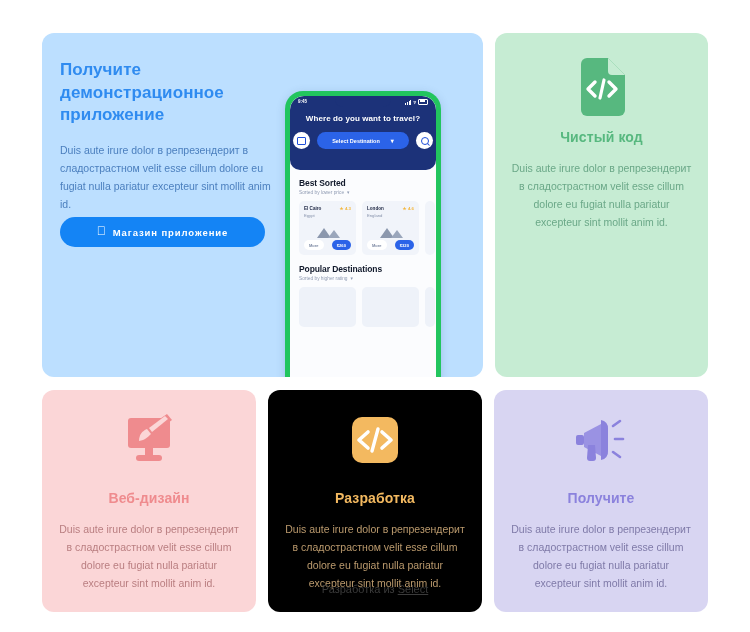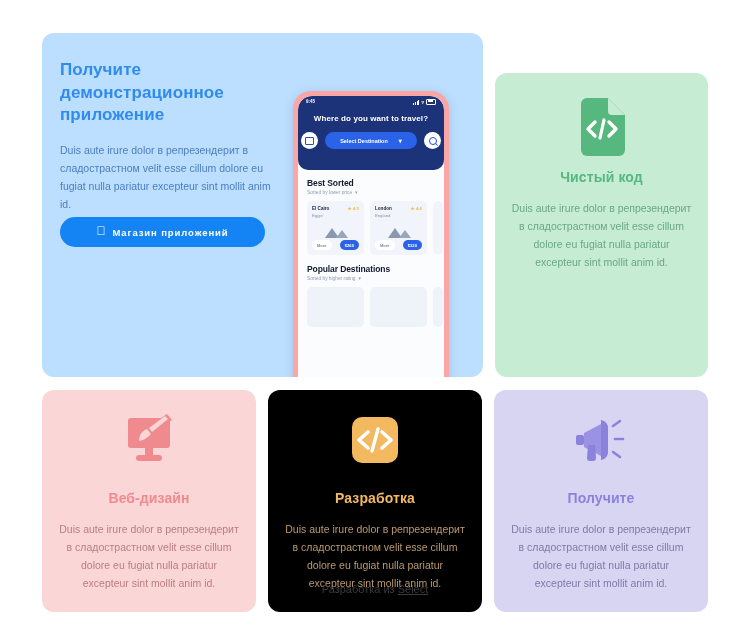--- a/index.html
+++ b/index.html
@@ -96,24 +96,24 @@
   
   .phone-wrap {
     position: absolute;
     left: 243px;
     top: 58px;
     width: 166px;
     height: 234px;
   }
   .phone {
     position: absolute;
-    left: 8px; top: 0;
+    left: 0; top: 0;
     width: 156px;
     height: 300px;
-    background: #fca5a5;
+    background: #22c55e;
     border-radius: 18px 18px 0 0;
     box-shadow: 0 2px 10px rgba(40,70,120,.18);
     overflow: hidden;
   }
   .phone-screen {
     position: absolute;
     left: 5px; top: 5px;
     width: 146px;
     height: 290px;
     background: #fbfcfe;
@@ -293,21 +293,21 @@
     margin: 14px 0 0 0;
     letter-spacing: .1px;
   }
   .row.bottom .feat-title { margin-top: 24px; }
   .feat-body {
     font-size: 10.5px;
     line-height: 1.72;
     margin: 14px 0 0 0;
     max-width: 182px;
   }
-  .c-green   { background: #c6ecd3; margin-top: 40px; }
+  .c-green   { background: #c6ecd3; }
   .c-pink    { background: #fbd6d7; }
   .c-orange  { background: #000000; }
   .c-purple  { background: #d8d5f2; }
   .t-green  { color: #57b87f; }
   .b-green  { color: #6ba888; }
   .t-pink   { color: #ef8b8e; }
   .b-pink   { color: #b97e80; }
   .t-orange { color: #f3b960; }
   .b-orange { color: #bb9a6d; }
   .t-purple { color: #8b82dd; }
@@ -336,21 +336,21 @@
   <div class="grid">
 
     <div class="row top">
 
       <section class="card card-hero">
         <h2 class="hero-title">Получите демонстрационное приложение</h2>
         <p class="hero-body">Duis aute irure dolor в репрезендерит в сладострастном velit esse cillum dolore eu fugiat nulla pariatur excepteur sint mollit anim id.</p>
 
         <button class="appstore-btn">
           <span class="apple-glyph"></span>
-          <span>Магазин приложений</span>
+          <span>Магазин приложение</span>
         </button>
 
         <div class="phone-wrap">
           <div class="phone">
             <div class="phone-screen">
 
               <div class="phone-header">
                 <div class="status-bar">
                   <span>9:45</span>
                   <span class="status-icons">

